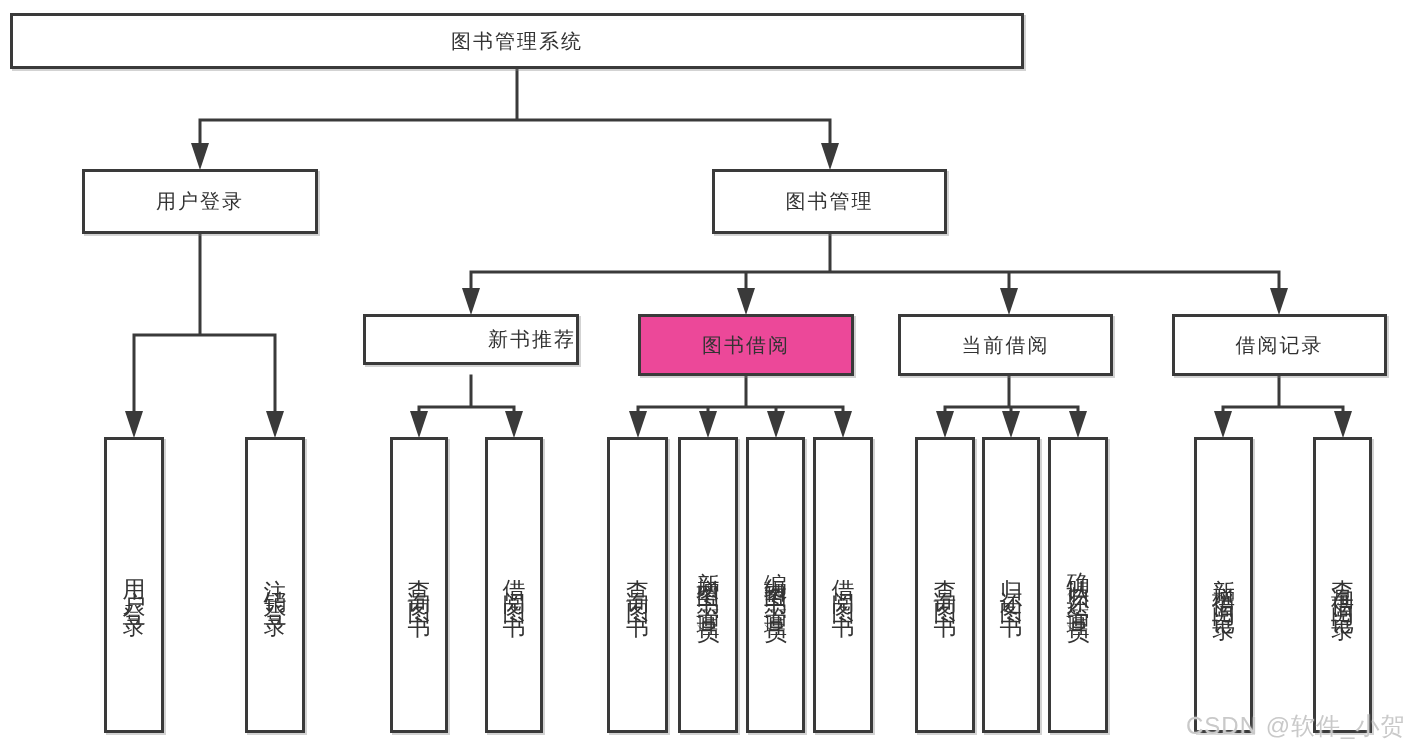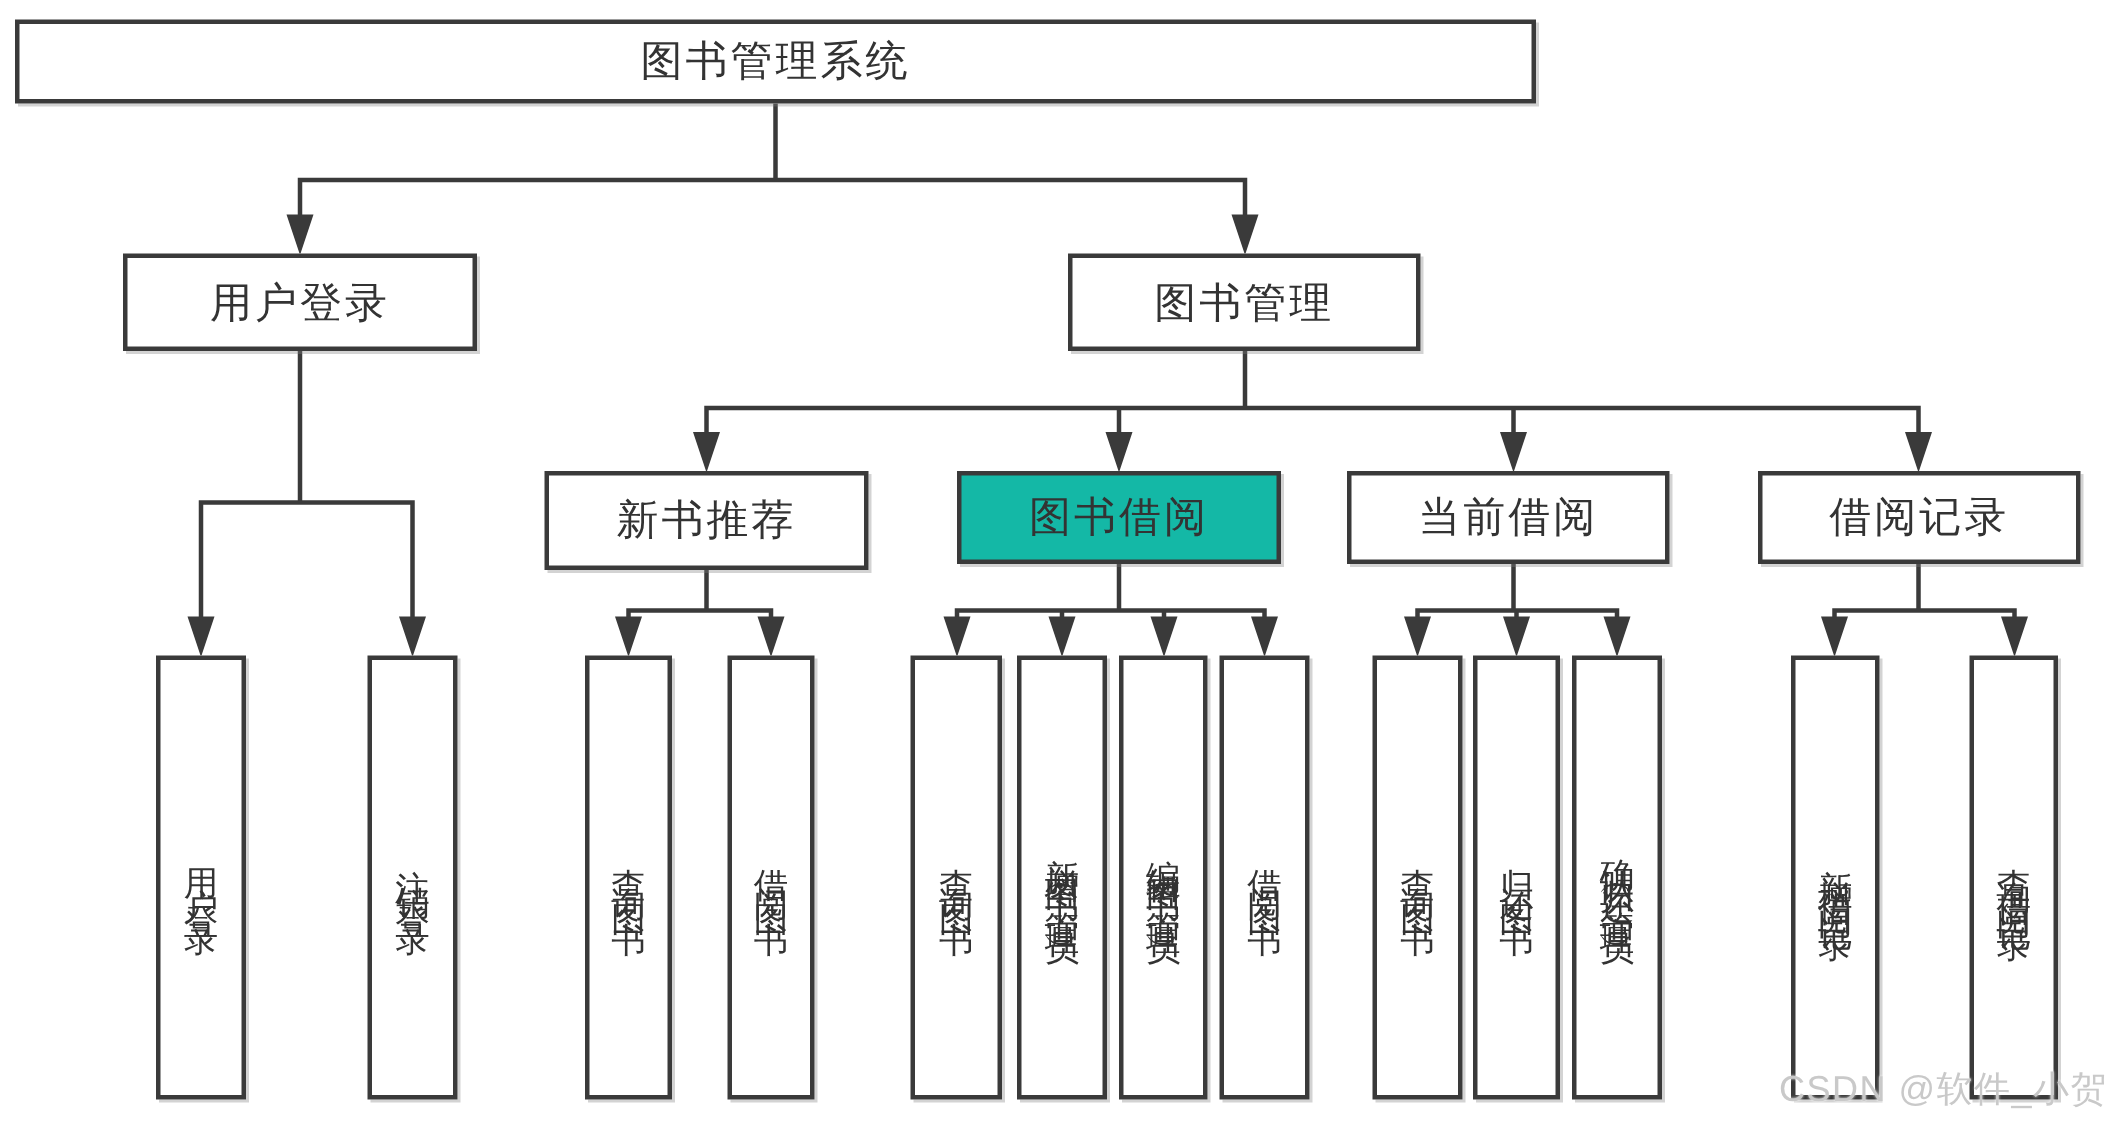--- a/index.html
+++ b/index.html
@@ -21,21 +21,21 @@
     box-sizing: border-box;
     background: #ffffff;
     border: 3px solid #3a3a3a;
     box-shadow: 2px 2px 0 rgba(130,130,130,0.35);
     display: flex;
     align-items: center;
     justify-content: center;
     color: #333333;
     z-index: 2;
   }
-  .node.h { font-size: 28px; letter-spacing: 2px; white-space: nowrap; }
+  .node.h { font-size: 20px; letter-spacing: 2px; white-space: nowrap; }
   .node.v span {
     writing-mode: vertical-rl;
     text-orientation: upright;
     line-height: 1;
     font-size: 23px;
   }
   .watermark {
     position: absolute;
     z-index: 5;
     font-size: 24px;
@@ -55,24 +55,24 @@
   <div id="node-layer">
       <div class="node h" style="left: 10px; top: 13px; width: 1014px; height: 56px; border-color: rgb(58, 58, 58); background: rgb(255, 255, 255); color: rgb(51, 51, 51);">
         <span>图书管理系统</span>
       </div>
       <div class="node h" style="left: 82px; top: 169px; width: 236px; height: 65px; border-color: rgb(58, 58, 58); background: rgb(255, 255, 255); color: rgb(51, 51, 51);">
         <span>用户登录</span>
       </div>
       <div class="node h" style="left: 712px; top: 169px; width: 235px; height: 65px; border-color: rgb(58, 58, 58); background: rgb(255, 255, 255); color: rgb(51, 51, 51); text-align: center;">
         <span>图书管理</span>
       </div>
-      <div class="node h" style="left: 363px; top: 314px; width: 216px; height: 66px; border-color: rgb(58, 58, 58); background: rgb(255, 255, 255); color: rgb(51, 51, 51);">
+      <div class="node h" style="left: 363px; top: 314px; width: 216px; height: 51px; border-color: rgb(58, 58, 58); background: rgb(255, 255, 255); color: rgb(51, 51, 51); justify-content: flex-end;">
         <span>新书推荐</span>
       </div>
-      <div class="node h" style="left: 638px; top: 314px; width: 216px; height: 62px; border-color: rgb(58, 58, 58); background: #14b8a6; color: rgb(51, 51, 51);">
+      <div class="node h" style="left: 638px; top: 314px; width: 216px; height: 62px; border-color: rgb(58, 58, 58); background: #ec4899; color: rgb(51, 51, 51);">
         <span>图书借阅</span>
       </div>
       <div class="node h" style="left: 898px; top: 314px; width: 215px; height: 62px; border-color: rgb(58, 58, 58); background: rgb(255, 255, 255); color: rgb(51, 51, 51);">
         <span>当前借阅</span>
       </div>
       <div class="node h" style="left: 1172px; top: 314px; width: 215px; height: 62px; border-color: rgb(58, 58, 58); background: rgb(255, 255, 255); color: rgb(51, 51, 51);">
         <span>借阅记录</span>
       </div>
       <div class="node v" style="left: 104px; top: 437px; width: 60px; height: 296px; border-color: rgb(58, 58, 58); background: rgb(255, 255, 255); color: rgb(51, 51, 51);">
         <span style="letter-spacing: 12px;">用户登录</span>

